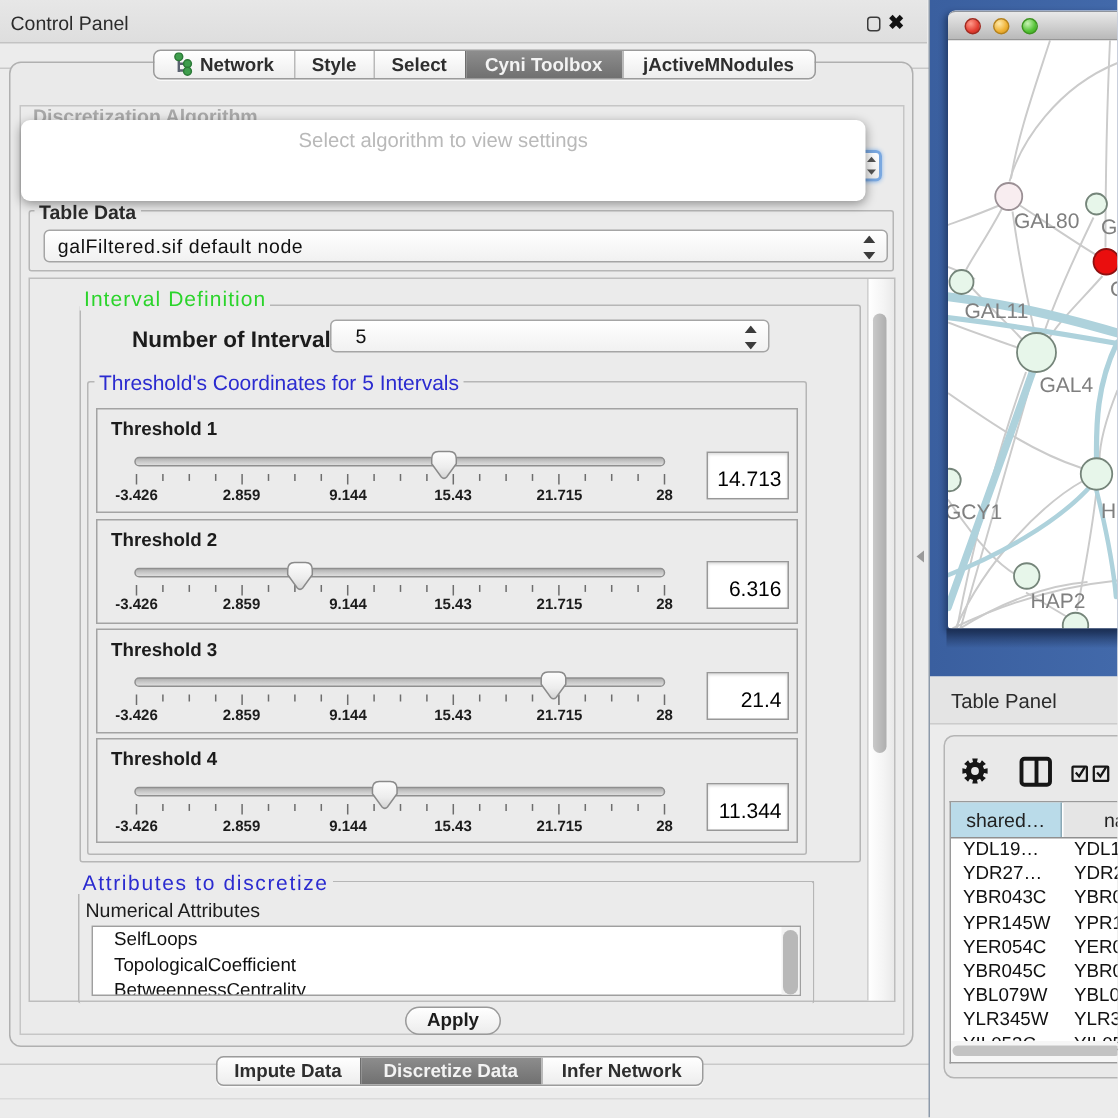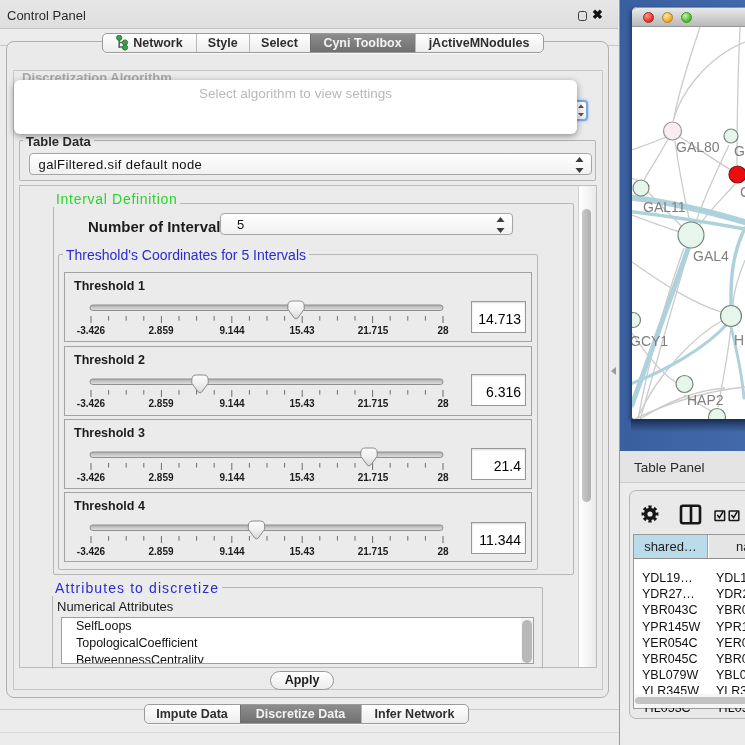--- a/index.html
+++ b/index.html
@@ -64,21 +64,21 @@
 #nettitle { position:absolute; left:0; top:0; width:113px; height:20px; background:linear-gradient(#e9e9e9,#b9b9b9); border-bottom:1px solid #969696; border-top:1px solid #90959d; border-radius:5px 0 0 0; }
 .tlight { position:absolute; top:5px; width:11px; height:11px; border-radius:50%; }
 
 #tablepanelbar { left:620px; top:451px; width:125px; height:32px; background:#e4e4e4; border-bottom:1px solid #cccccc; }
 #tablepanelbar .t { position:absolute; left:14px; top:8.5px; font-size:13.5px; color:#2b2b2b; }
 #tablecontainer { left:629px; top:490px; width:130px; height:229px; background:#e9e9e9; border:1px solid #b5b5b5; border-radius:7px; }
 #tbl { left:633px; top:534px; width:112px; height:175px; background:#fff; border:1px solid #9a9a9a; border-right:none; }
 #th1 { left:634px; top:535px; width:74px; height:23px; background:#badbe9; border-right:1px solid #8aa8b5; font-size:13px; color:#222; text-align:center; line-height:23px; }
 #th2 { left:709px; top:535px; width:36px; height:23px; background:#e5e5e5; font-size:13px; color:#222; padding-left:27px; line-height:23px; }
 #thline { left:634px; top:558px; width:111px; height:1px; background:#8f8f8f; }
-.trow { position:absolute; left:634px; width:111px; height:16px; font-size:12.5px; color:#111;margin-top:12px; }
+.trow { position:absolute; left:634px; width:111px; height:16px; font-size:12.5px; color:#111; }
 .trow .c1 { position:absolute; left:8px; white-space:nowrap; }
 .trow .c2 { position:absolute; left:82px; white-space:nowrap; }
 #hsb { left:634px; top:694px; width:111px; height:14px; background:#f6f6f6; }
 #hsbthumb { left:634.5px; top:696.5px; width:112px; height:7.5px; background:#c3c3c3; border-radius:4px; }
 
 .nl { font-size:14px; fill:#7f7f7f; font-family:"Liberation Sans",sans-serif; }
 
 #splitarrow { left:611px; top:367px; width:0; height:0; border-top:4px solid transparent; border-bottom:4px solid transparent; border-right:5px solid #9a9a9a; }
 </style></head>
 <body>

